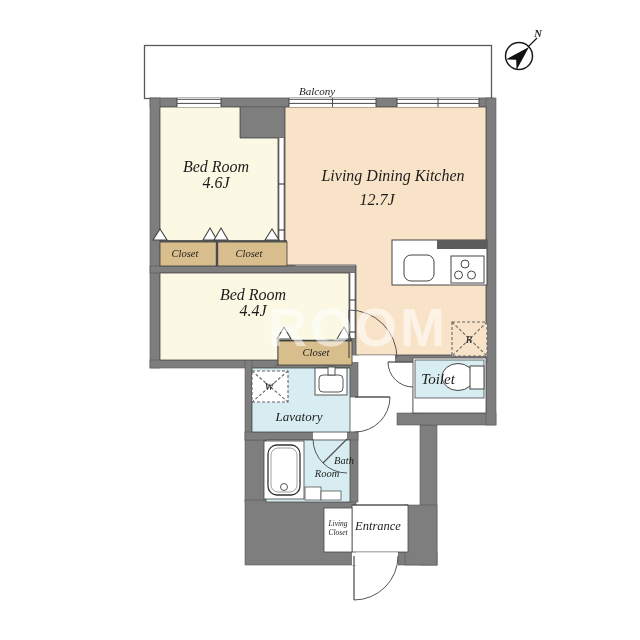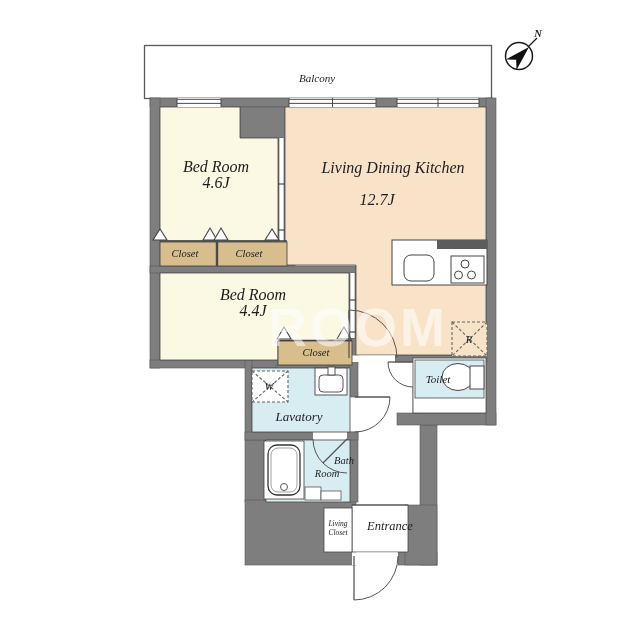--- a/index.html
+++ b/index.html
@@ -5,21 +5,21 @@
   html,body{margin:0;padding:0;background:#fff;}
   .plan{position:relative;width:640px;height:640px;background:#ffffff;overflow:hidden;
         font-family:"Liberation Serif", serif;}
   .plan svg{position:absolute;left:0;top:0;}
   .lbl{position:absolute;transform:translate(-50%,-50%);white-space:nowrap;
        font-style:italic;color:#1c1c1c;text-align:center;line-height:1.05;}
   .room-name{font-size:16px;}
   .room-size{font-size:16px;}
   .closet-lbl{font-size:10.5px;}
   .lav-lbl{font-size:13px;}
-  .toilet-lbl{font-size:11px;}
+  .toilet-lbl{font-size:15px;}
   .bath-lbl{font-size:10.5px;}
   .entrance-lbl{font-size:12.5px;}
   .shoes-lbl{font-size:7.5px;}
   .balcony-lbl{font-size:11px;}
   .letter-lbl{font-size:11px;}
   .r-lbl{font-size:10.5px;}
   .n-lbl{font-size:10.5px;font-weight:bold;}
   .watermark{position:absolute;left:268px;top:296px;font-family:"Liberation Sans",sans-serif;
        font-size:54px;font-weight:600;letter-spacing:3px;color:rgba(255,255,255,0.55);
        pointer-events:none;}
@@ -209,41 +209,41 @@
 
   <g>
     <circle cx="519" cy="56" r="13.5" fill="#ffffff" stroke="#1a1a1a" stroke-width="1.5"></circle>
     <line x1="528" y1="47" x2="537" y2="38" stroke="#1a1a1a" stroke-width="1.2"></line>
     <polygon points="529,47 516.5,70 516.2,59.8 505.9,59.5" fill="#111111"></polygon>
   </g>
 </svg>
 
 <div class="watermark">ROOM</div>
 
-<div class="lbl balcony-lbl" style="left:317px;top:79px;">Balcony</div>
+<div class="lbl balcony-lbl" style="left:317px;top:92px;">Balcony</div>
 <div class="lbl n-lbl" style="left:538px;top:34px;">N</div>
 
 <div class="lbl room-name" style="left:216px;top:167px;">Bed Room</div>
 <div class="lbl room-size" style="left:216px;top:183px;">4.6J</div>
 
-<div class="lbl room-name" style="left:393px;top:168px;">Living Dining Kitchen</div>
+<div class="lbl room-name" style="left:393px;top:176px;">Living Dining Kitchen</div>
 <div class="lbl room-size" style="left:377px;top:200px;">12.7J</div>
 
 <div class="lbl room-name" style="left:253px;top:295px;">Bed Room</div>
 <div class="lbl room-size" style="left:253px;top:311px;">4.4J</div>
 
 <div class="lbl closet-lbl" style="left:185px;top:254px;">Closet</div>
 <div class="lbl closet-lbl" style="left:249px;top:254px;">Closet</div>
 <div class="lbl closet-lbl" style="left:316px;top:353px;">Closet</div>
 
 <div class="lbl lav-lbl" style="left:299px;top:417px;">Lavatory</div>
 <div class="lbl letter-lbl" style="left:269px;top:387px;">W</div>
 <div class="lbl r-lbl" style="left:469px;top:340px;">R</div>
 <div class="lbl toilet-lbl" style="left:438px;top:380px;">Toilet</div>
 
 <div class="lbl bath-lbl" style="left:344px;top:461px;">Bath</div>
 <div class="lbl bath-lbl" style="left:327px;top:474px;">Room</div>
 
-<div class="lbl entrance-lbl" style="left:378px;top:527px;margin-left:12px;">Entrance</div>
+<div class="lbl entrance-lbl" style="left:378px;top:527px;">Entrance</div>
 <div class="lbl shoes-lbl" style="left:338px;top:524px;">Living</div>
 <div class="lbl shoes-lbl" style="left:338px;top:533px;">Closet</div>
 
 </div>
 
 </body></html>

